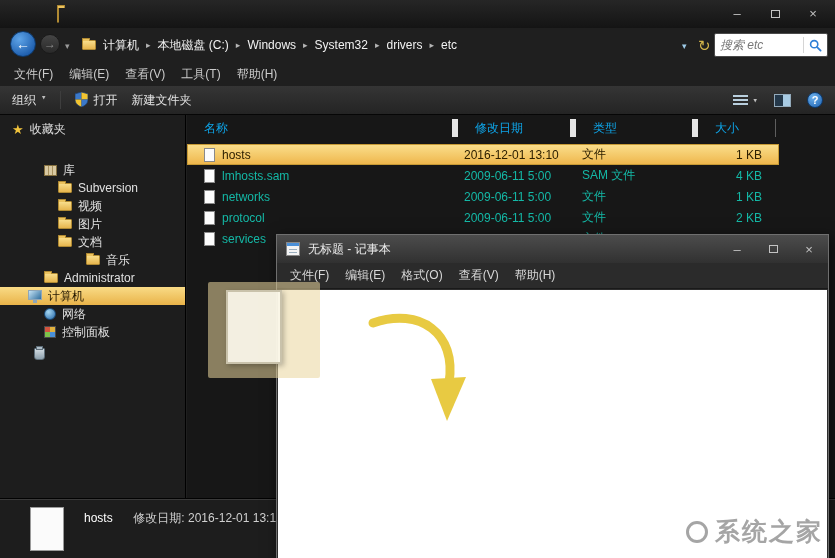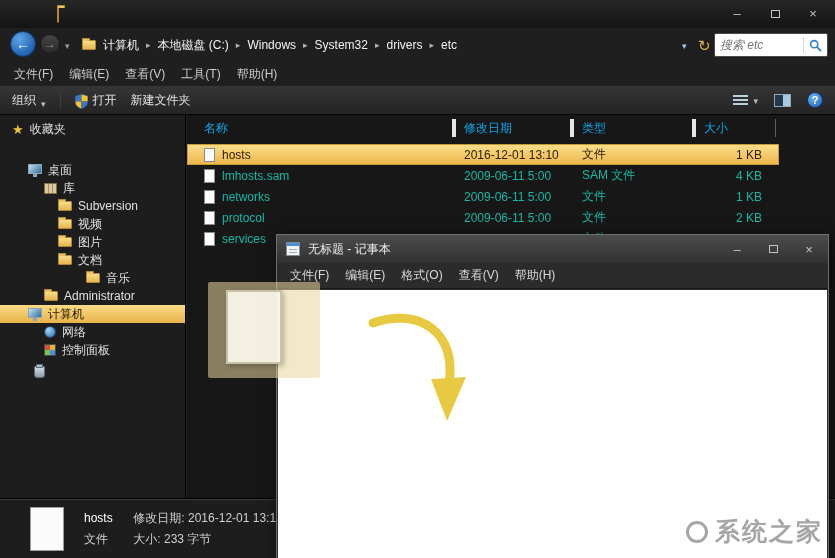--- a/index.html
+++ b/index.html
@@ -37,21 +37,21 @@
   .search-input::placeholder { color:#777; font-style:italic; }
   .search-ico-wrap { border-left:1px solid #d5d5d5; padding-left:5px; height:16px;
                      display:flex; align-items:center; }
 
   
   .menubar { position:absolute; top:62px; left:0; right:0; height:24px; display:flex;
              align-items:center; gap:16px; padding-left:14px; color:#cbcbcb; }
   .toolbar { position:absolute; top:86px; left:0; right:0; height:29px;
              background:linear-gradient(#353535,#242424); border-bottom:1px solid #060606;
              display:flex; align-items:center; padding:0 12px; gap:14px; color:#e2e2e2; }
-  .tb-btn { display:flex; align-items:flex-end; gap:5px; cursor:default; }
+  .tb-btn { display:flex; align-items:flex-start; gap:5px; cursor:default;font-family:Liberation Mono, monospace; }
   .tb-sep { width:1px; height:18px; background:#131313; border-right:1px solid #3e3e3e; }
   .tb-right { margin-left:auto; display:flex; align-items:center; gap:16px; }
   .chev { font-size:9px; color:#bdbdbd; }
   .bars { width:15px; height:11px;
           background:repeating-linear-gradient(to bottom, #b9cfde 0 2px, transparent 2px 4px); }
   .prev-ico { width:17px; height:13px; border:1px solid #93aabb;
               background:linear-gradient(to right, #24384a 55%, #a8cbe4 55%); }
   .help-ico { width:16px; height:16px; border-radius:50%; color:#fff; font-size:11px; font-weight:bold;
               display:flex; align-items:center; justify-content:center;
               background:radial-gradient(circle at 35% 30%, #6db2ee, #1e62b0); border:1px solid #0d3a6e; }
@@ -86,21 +86,21 @@
   .nav-fav { height:20px; }
   .nav-gap { height:22px; }
   .nav-row.selected { background:linear-gradient(#f9db86,#e9b349); color:#231700; }
   .nav-row.selected .lab { color:#231700; }
 
   
   .filelist { position:absolute; top:115px; left:187px; right:0; bottom:60px; background:#171717; }
   .fl-header { display:grid; grid-template-columns:265px 118px 122px 84px; height:26px;
                align-items:center; color:#0ea5e9; }
   .hc { padding-left:17px; height:18px; line-height:18px; cursor:default; }
-  .hc.b { border-left:4px solid #e5e5e5; padding-left:8px;font-family:Liberation Serif, serif; }
+  .hc.b { border-left:6px solid #e5e5e5; padding-left:17px;font-family:Liberation Serif, serif; }
   .hc.r { border-right:1px solid #5e5e5e; }
   .fl-rows { margin-top:3px; }
   .fl-row { display:grid; grid-template-columns:265px 118px 122px 84px; height:21px;
             align-items:center; color:#14b8a6; width:592px; cursor:default; }
   .fl-row .name { display:flex; align-items:center; gap:7px; padding-left:17px; }
   .fl-row .date, .fl-row .type { padding-left:12px; }
   .fl-row .size { text-align:right; padding-right:14px; }
   .fl-row.selected { background:linear-gradient(#fce austria, #eeb54a); }
   .fl-row.selected { background:linear-gradient(#fbe08e,#eeb54a); color:#2e2000;
                      outline:1px solid #c79a35; outline-offset:-1px; }
@@ -229,24 +229,20 @@
       <span class="help-ico">?</span>
     </div>
   </div>
 
   <div class="navpane">
     <div class="nav-row nav-fav" style="padding-left:12px">
       <span class="ico-star">★</span>
       <span class="lab">收藏夹</span>
     </div>
     <div class="nav-gap"></div>
-    <div class="nav-row" style="padding-left:28px">
-      <span class="ico-monitor"></span>
-      <span class="lab">桌面</span>
-    </div>
     <div class="nav-row" style="padding-left:44px">
       <span class="ico-library"></span>
       <span class="lab">库</span>
     </div>
     <div class="nav-row" style="padding-left:58px">
       <span class="ico-folder"></span>
       <span class="lab">Subversion</span>
     </div>
     <div class="nav-row" style="padding-left:58px">
       <span class="ico-folder"></span>
@@ -340,24 +336,20 @@
       </div>
     </div>
   </div>
 
   <div class="detailspane">
     <span class="dp-ico bigpage"></span>
     <div class="dp-text">
       <div>
         <span class="d-name">hosts</span>
         <span>修改日期: 2016-12-01 13:10</span>
-      </div>
-      <div>
-        <span class="d-type">文件</span>
-        <span>大小: 233 字节</span>
       </div>
     </div>
   </div>
 
   <div class="notepad">
     <div class="np-title">
       <span class="np-ico"></span>
       <span>无标题 - 记事本</span>
       <div class="np-ctrls">
         <span class="ctrl">–</span>

